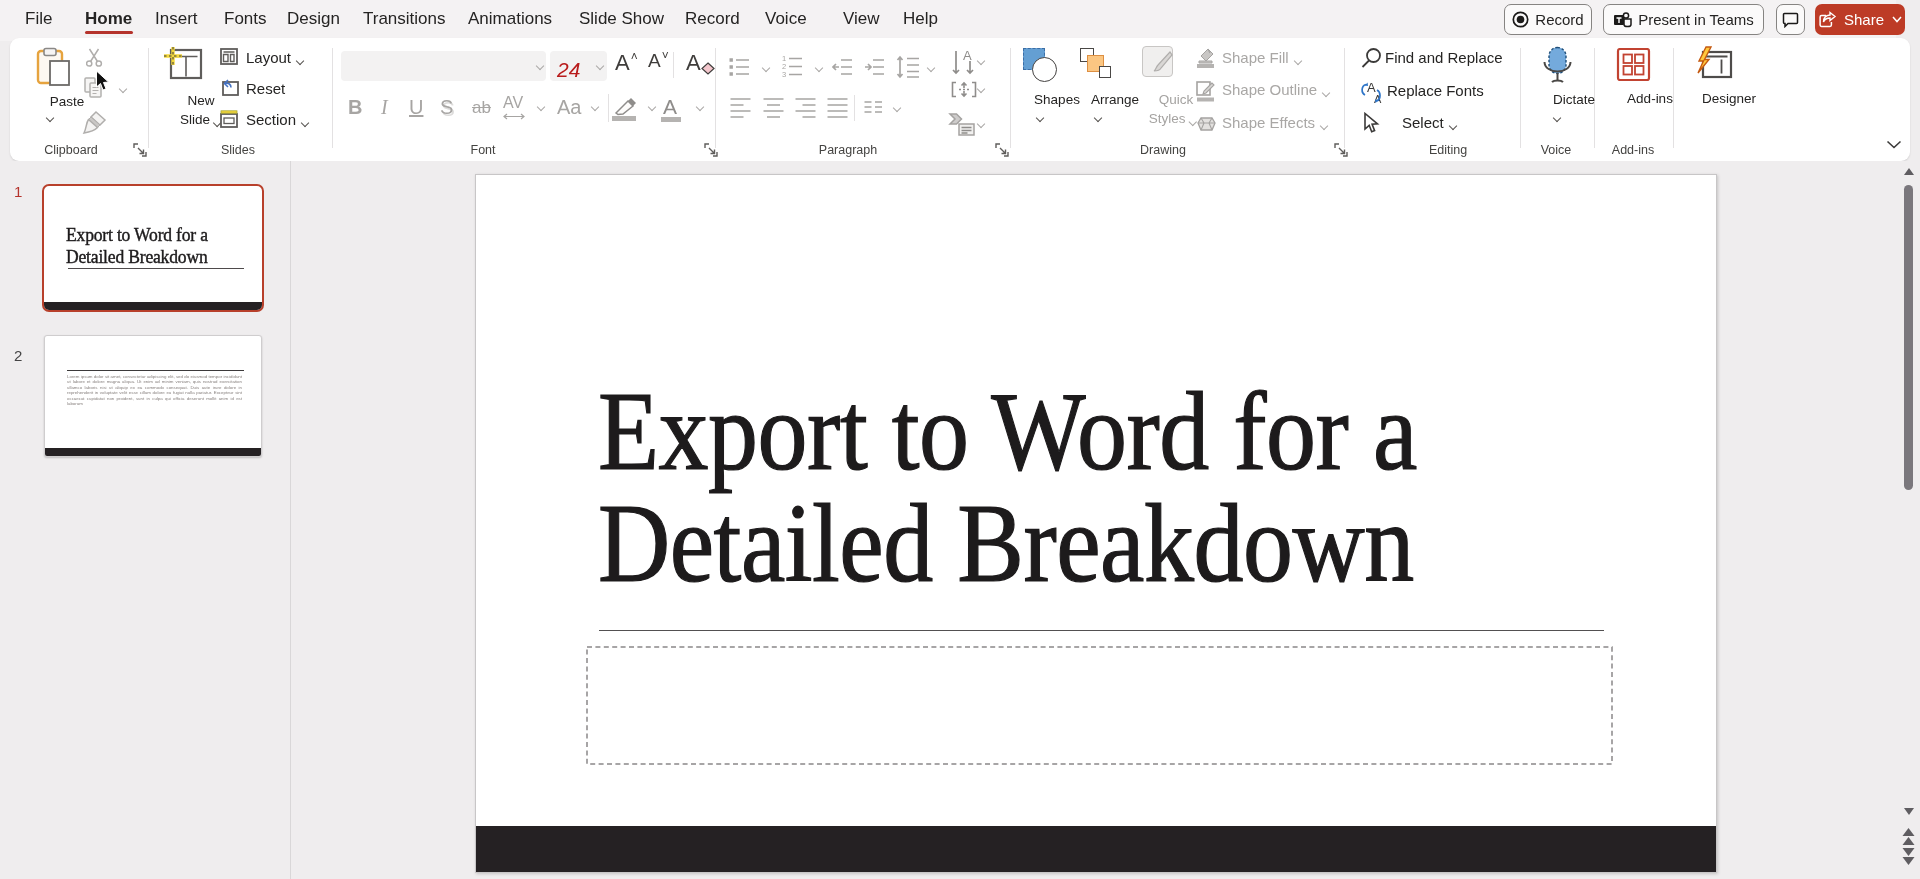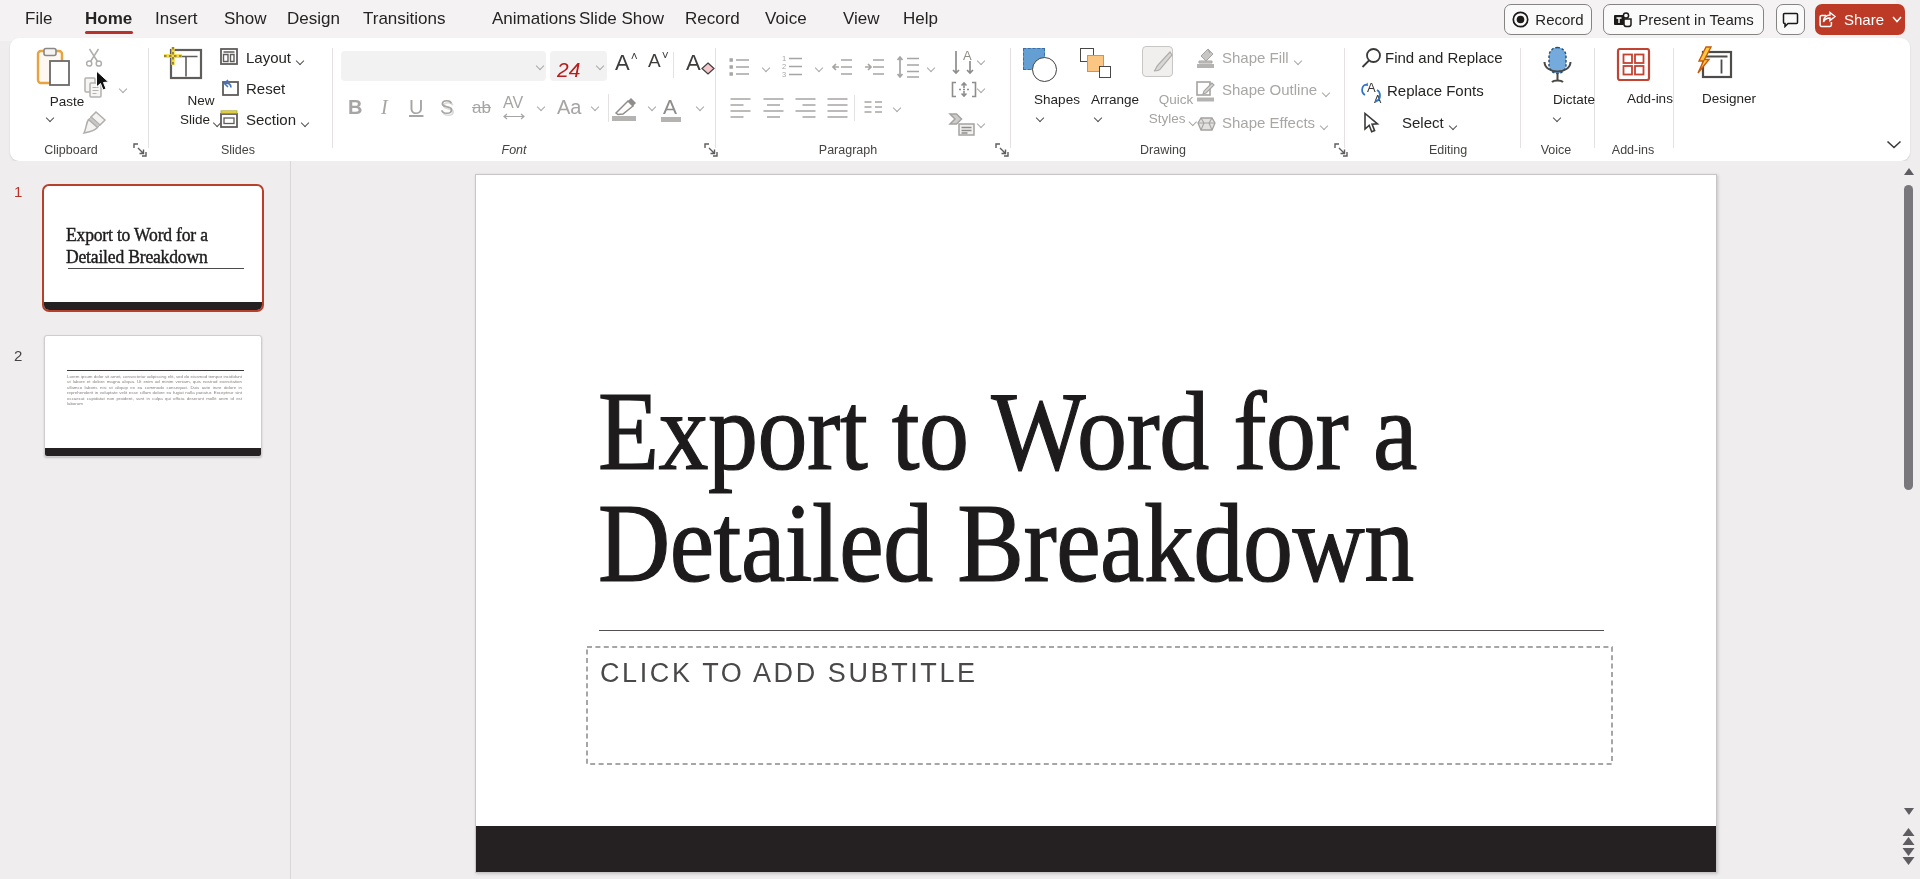--- a/index.html
+++ b/index.html
@@ -44,24 +44,24 @@
   #subtext { position:absolute; left:14px; top:12px; font-size:27px; letter-spacing:2.6px; color:#4a4849; }
 </style>
 </head>
 <body>
 <div id="app">
 
   <div id="topbar">
     <span class="tab" style="left:25px;">File</span>
     <span class="tab active" style="left:85px;">Home</span>
     <span class="tab" style="left:155px;">Insert</span>
-    <span class="tab" style="left:224px;">Show</span>
+    <span class="tab" style="left:224px;">Fonts</span>
     <span class="tab" style="left:287px;">Design</span>
     <span class="tab" style="left:363px;">Transitions</span>
-    <span class="tab" style="left:492px;">Animations</span>
+    <span class="tab" style="left:468px;">Animations</span>
     <span class="tab" style="left:579px;">Slide Show</span>
     <span class="tab" style="left:685px;">Record</span>
     <span class="tab" style="left:765px;">Voice</span>
     <span class="tab" style="left:843px;">View</span>
     <span class="tab" style="left:903px;">Help</span>
     <div class="homeline"></div>
     <div class="tbtn" style="left:1504px; width:88px;" id="recordbtn">
       <svg width="17" height="17" viewBox="0 0 17 17" style="margin-right:6px;">
           <circle cx="8.5" cy="8.5" r="7.2" fill="none" stroke="#1b1a19" stroke-width="1.7"></circle>
           <circle cx="8.5" cy="8.5" r="3.8" fill="#1b1a19"></circle>
@@ -97,21 +97,21 @@
     <div class="rsep" style="left:322px;"></div>
     <div class="rsep" style="left:705px;"></div>
     <div class="rsep" style="left:1000px;"></div>
     <div class="rsep" style="left:1334px;"></div>
     <div class="rsep" style="left:1510px;"></div>
     <div class="rsep" style="left:1584px;"></div>
     <div class="rsep" style="left:1663px;"></div>
 
     <div class="rlabel" style="left:61px;">Clipboard</div>
     <div class="rlabel" style="left:228px;">Slides</div>
-    <div class="rlabel" style="left:504px;font-style:italic;">Font</div>
+    <div class="rlabel" style="left:473px;">Font</div>
     <div class="rlabel" style="left:838px;">Paragraph</div>
     <div class="rlabel" style="left:1153px;">Drawing</div>
     <div class="rlabel" style="left:1422px;margin-left:16px;">Editing</div>
     <div class="rlabel" style="left:1546px;">Voice</div>
     <div class="rlabel" style="left:1623px;">Add-ins</div>
 
     <svg class="abs" style="left:26px; top:9px;" width="37" height="40" viewBox="0 0 37 40">
       <rect x="2" y="4" width="24" height="32" rx="3" fill="#fdf8f1" stroke="#e6a33e" stroke-width="2.4"></rect>
       <rect x="8" y="1.5" width="12" height="7" rx="2" fill="#f6f4f3" stroke="#8a8886" stroke-width="1.6"></rect>
       <rect x="14" y="14" width="19" height="24" fill="#fff" stroke="#6c6a68" stroke-width="1.8"></rect>
@@ -374,21 +374,20 @@
       <div style="position:absolute; left:0; bottom:0; width:100%; height:8px; background:#252123;"></div>
     </div>
 
     <div id="slide">
       <div id="title">Export to Word for a<br>Detailed Breakdown</div>
       <div id="titleline"></div>
       <div id="subbox">
           <svg width="1027" height="119" style="position:absolute;left:0;top:0;">
             <rect x="1" y="1" width="1025" height="117" fill="none" stroke="#8a8889" stroke-width="1.5" stroke-dasharray="5 3.4"></rect>
           </svg>
-          <div id="subtext">CLICK TO ADD SUBTITLE</div>
         </div>
       <div class="blackbar"></div>
     </div>
     <svg class="abs" style="left:1903px; top:6px;" width="12" height="10" viewBox="0 0 12 10">
         <path d="M6 1 L11 8 H1 Z" fill="#5f5d61"></path>
       </svg>
     <div class="abs" style="left:1904px; top:24px; width:9px; height:305px; background:#7a777c; border-radius:4.5px;"></div>
     <svg class="abs" style="left:1903px; top:645px;" width="12" height="10" viewBox="0 0 12 10">
         <path d="M6 9 L1 2 H11 Z" fill="#5f5d61"></path>
       </svg>

